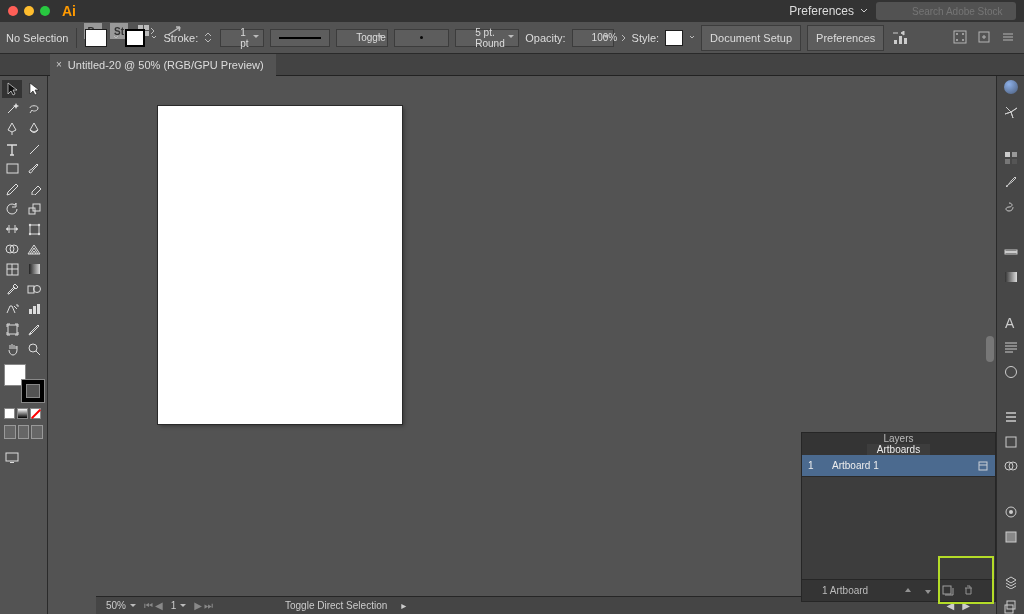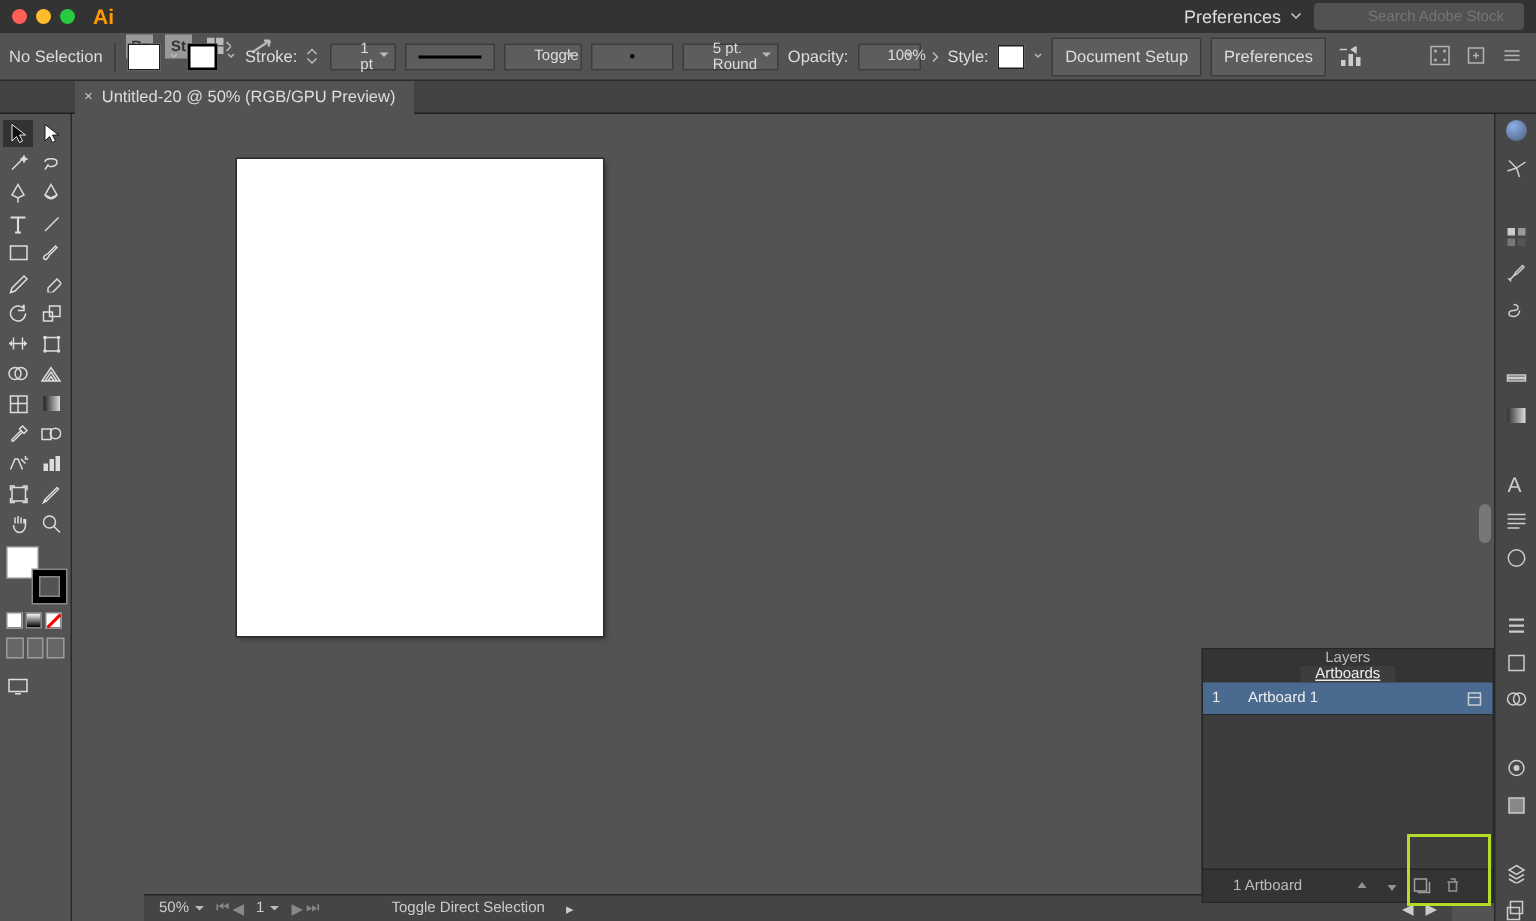--- a/index.html
+++ b/index.html
@@ -72,37 +72,37 @@
 
 .right-strip { width: 28px; background: #474747; border-left: 1px solid #2a2a2a; display: flex; flex-direction: column; align-items: center; padding-top: 4px; gap: 10px; }
 .right-strip .rs { width: 18px; height: 18px; border-radius: 2px; display: flex; align-items: center; justify-content: center; color: #ccc; }
 .right-strip .ball { width: 14px; height: 14px; border-radius: 50%; background: radial-gradient(circle at 35% 30%, #8db0e8, #4a5c7a); }
 .right-strip .gap { height: 14px; }
 
 
 .panel { position: absolute; right: 28px; bottom: 12px; width: 195px; height: 170px; background: #3d3d3d; border: 1px solid #262626; display: flex; flex-direction: column; }
 .panel-tabs { display: flex; height: 22px; background: #343434; align-items: center; flex-direction: column; }
 .ptab { padding: 0 10px; font-size: 10px; color: #bbb; height: 22px; display: flex; align-items: center; }
-.ptab.active { background: #3d3d3d; color: #eee; text-decoration: underline; }
+.ptab.active { background: #3d3d3d; color: #eee; }
 .ptab-icons { margin-left: auto; display: flex; gap: 4px; padding-right: 4px; color: #aaa; }
 .panel-row { height: 22px; background: #4b6a8f; display: flex; align-items: center; font-size: 10px; color: #eee; padding: 0 6px; gap: 14px; border-bottom: 1px solid #2a2a2a; }
 .panel-row .num { width: 10px; }
 .panel-row .gear { margin-left: auto; opacity: 0.8; }
 .panel-body { flex: 1; background: #3d3d3d; }
 .panel-footer { height: 22px; background: #343434; display: flex; align-items: center; padding: 0 20px; font-size: 10px; color: #bbb; gap: 6px; border-top: 1px solid #262626; }
 .panel-footer .f-spacer { flex: 1; }
 .panel-footer .f-icon { width: 14px; height: 14px; display: flex; align-items: center; justify-content: center; opacity: 0.7; }
 .highlight-box { position: absolute; right: 30px; bottom: 10px; width: 56px; height: 48px; border: 2px solid #b4dc28; pointer-events: none; }
 
 
-.statusbar { position: absolute; left: 48px; right: 28px; bottom: 0; height: 18px; background: #454545; border-top: 1px solid #262626; display: flex; align-items: center; font-size: 10px; color: #ccc; padding: 0 10px; gap: 8px; }
+.statusbar { position: absolute; left: 48px; right: 16px; bottom: 0; height: 18px; background: #454545; border-top: 1px solid #262626; display: flex; align-items: center; font-size: 10px; color: #ccc; padding: 0 10px; gap: 8px; }
 .statusbar .drop { display: flex; align-items: center; gap: 4px; }
 .statusbar .drop::after { content: ""; border: 3px solid transparent; border-top-color: #bbb; margin-top: 2px; }
 .statusbar .nav { display: flex; gap: 2px; color: #888; }
-.statusbar .hint { margin-left: 40px; }
+.statusbar .hint { margin-left: 64px; }
 .statusbar .sb-spacer { flex: 1; }
 
 svg { display: block; }
 </style>
 </head>
 <body>
 
 <div class="menubar">
   <div class="traffic">
     <div class="dot red"></div>

